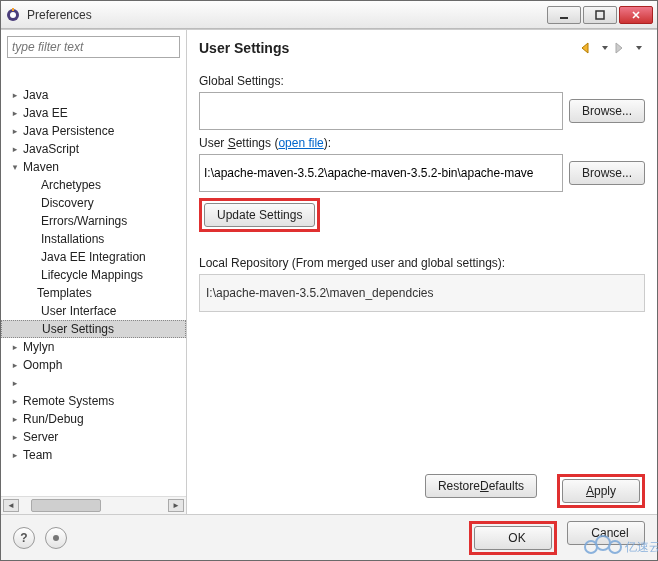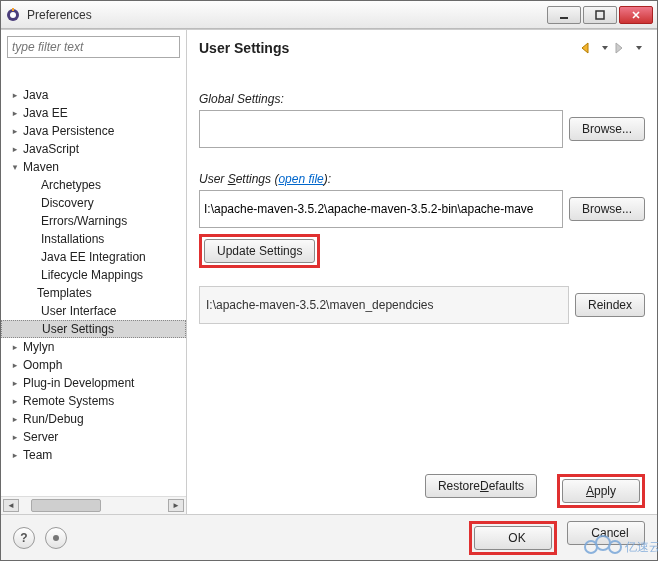--- a/index.html
+++ b/index.html
@@ -25,21 +25,21 @@
 .hscroll { height:18px; border-top:1px solid #ddd; background:#f4f4f4; position:relative; }
 .hscroll .thumb { position:absolute; left:30px; top:2px; width:70px; height:13px; background:#cfcfcf; border:1px solid #aaa; border-radius:2px; }
 .hscroll .arr { position:absolute; top:2px; width:16px; height:13px; background:#e6e6e6; border:1px solid #aaa; display:flex; align-items:center; justify-content:center; font-size:8px; color:#555;}
 .hscroll .arr.l{left:2px;} .hscroll .arr.r{right:2px;}
 .main { flex:1; display:flex; flex-direction:column; background:#fff; }
 .main-header { display:flex; align-items:center; padding:10px 12px 6px 12px; }
 .main-header h1 { font-size:14px; font-weight:bold; margin:0; flex:1; color:#222; }
 .nav-arrows { display:flex; gap:2px; align-items:center; }
 .nav-btn { display:flex; align-items:center; cursor:pointer; padding:2px; }
 .main-content { flex:1; padding: 6px 12px; overflow:hidden; position:relative; }
-.field-label { color:#222; margin: 24px 0 4px 0; font-style: italic; }
+.field-label { color:#222; margin: 6px 0 4px 0; }
 .underline-e { text-decoration: underline; display:inline; }
 .link { color: #0066cc; text-decoration: underline; cursor:pointer; }
 .row { display:flex; gap:6px; align-items:center; margin-bottom:6px; }
 .row input[type=text] { flex:1; height:22px; border:1px solid #aaa; padding:18px 4px; background:#fff; }
 .btn { height:24px; padding: 0 12px; border:1px solid #8a8a8a; border-radius:3px; background:linear-gradient(#fafafa,#e2e2e2); cursor:pointer; display:inline-flex; align-items:center; justify-content:center; color:#222; }
 .highlight-red { border: 3px solid #e03030; padding: 2px; display:inline-block; }
 .readonly { height:22px; border:1px solid #ccc; background:#f6f6f6; padding:18px 6px; flex:1; display:flex; align-items:center; color:#333; }
 .bottom-btns { position:absolute; right:12px; bottom:6px; display:flex; gap:20px; }
 .footer { height:46px; border-top:1px solid #ccc; display:flex; align-items:center; padding:0 12px; background:#f3f3f3; }
 .footer .left-icons { display:flex; gap:10px; flex:1; }
@@ -147,21 +147,20 @@
           <div class="tree-row" style="padding-left: 8px;">
             <span class="tw">▸</span>
             <span class="lbl">Mylyn</span>
           </div>
           <div class="tree-row" style="padding-left: 8px;">
             <span class="tw">▸</span>
             <span class="lbl">Oomph</span>
           </div>
           <div class="tree-row" style="padding-left: 8px;">
             <span class="tw">▸</span>
-            <span class="lbl">Plug-in Development</span>
           </div>
           <div class="tree-row" style="padding-left: 8px;">
             <span class="tw">▸</span>
             <span class="lbl">Remote Systems</span>
           </div>
           <div class="tree-row" style="padding-left: 8px;">
             <span class="tw">▸</span>
             <span class="lbl">Run/Debug</span>
           </div>
           <div class="tree-row" style="padding-left: 8px;">
@@ -221,23 +220,23 @@
           <input type="text" value="I:\apache-maven-3.5.2\apache-maven-3.5.2-bin\apache-mave" style="">
           <button class="btn">Browse...</button>
         </div>
 
         <span class="highlight-red">
           <button class="btn">Update Settings</button>
         </span>
 
         <div style="height:18px"></div>
 
+        <div class="field-label">Local Repository (From merged user and global settings):</div>
         <div class="row">
           <div class="readonly">I:\apache-maven-3.5.2\maven_dependcies</div>
-          <button class="btn">Reindex</button>
         </div>
 
         <div class="bottom-btns">
           <button class="btn">
             <span>Restore </span>
               <span class="underline-e">D</span>
               <span>efaults</span>
           </button>
           <span class="highlight-red">
             <button class="btn" style="width:78px">

